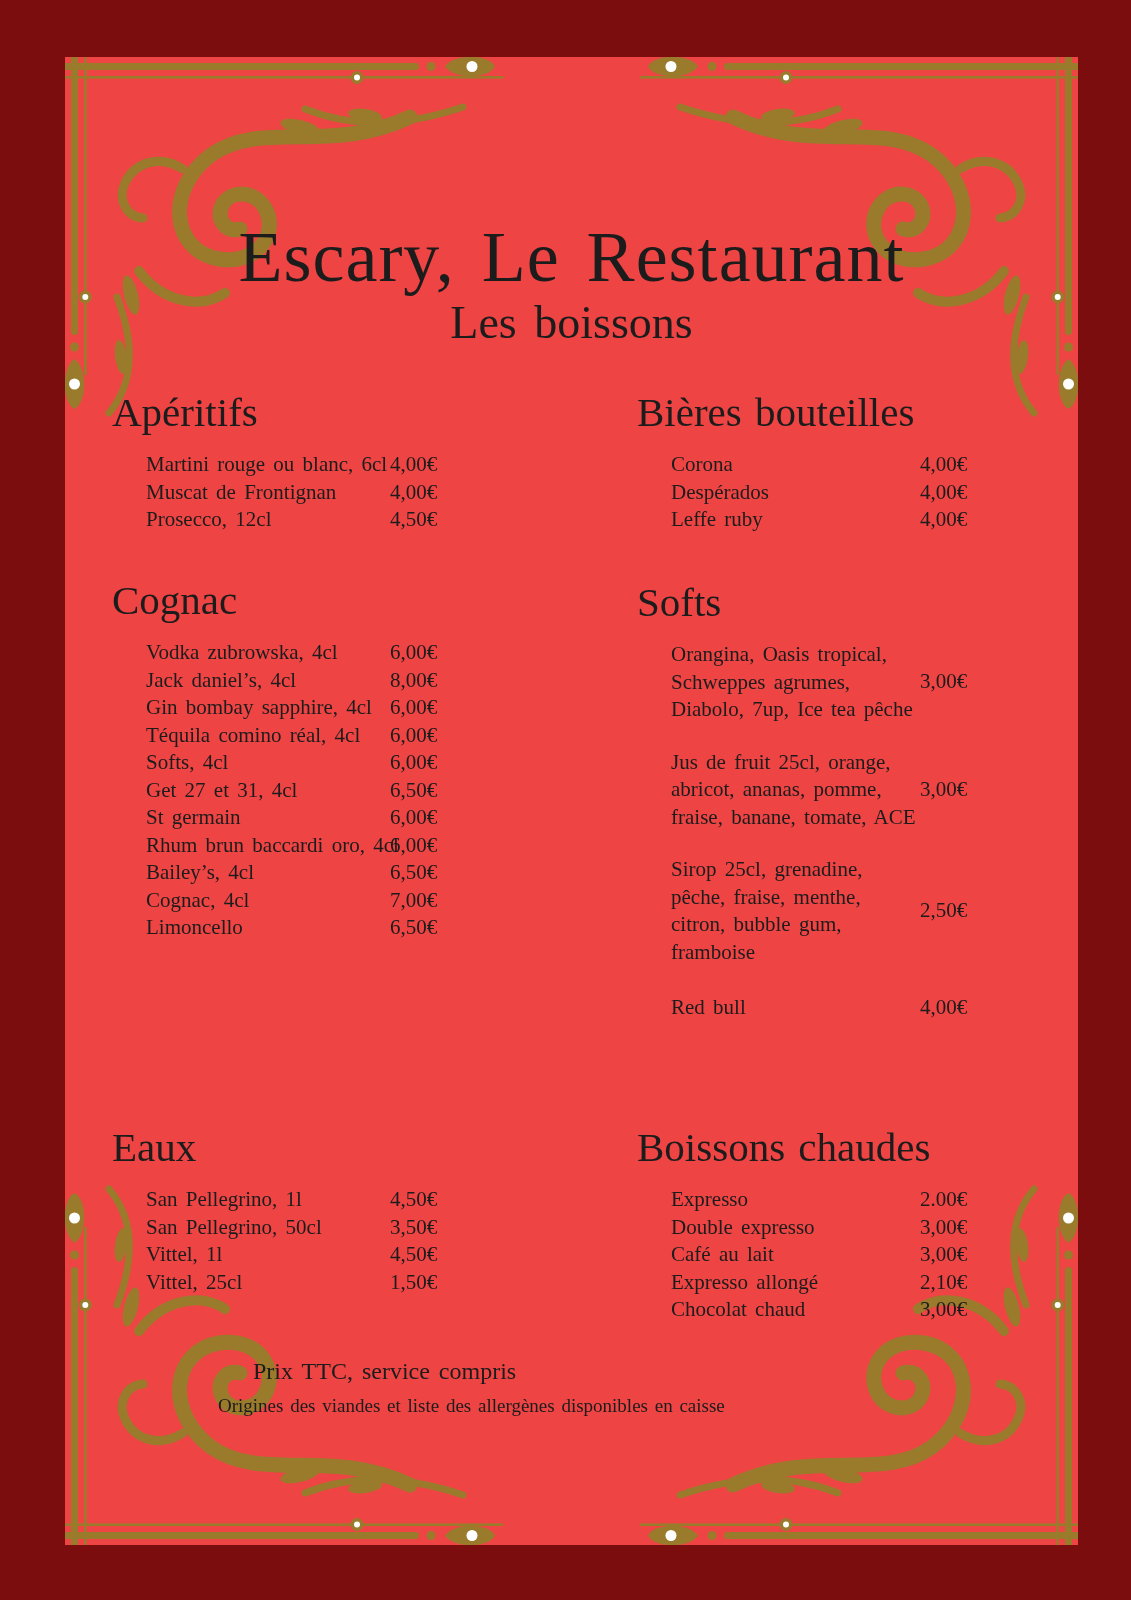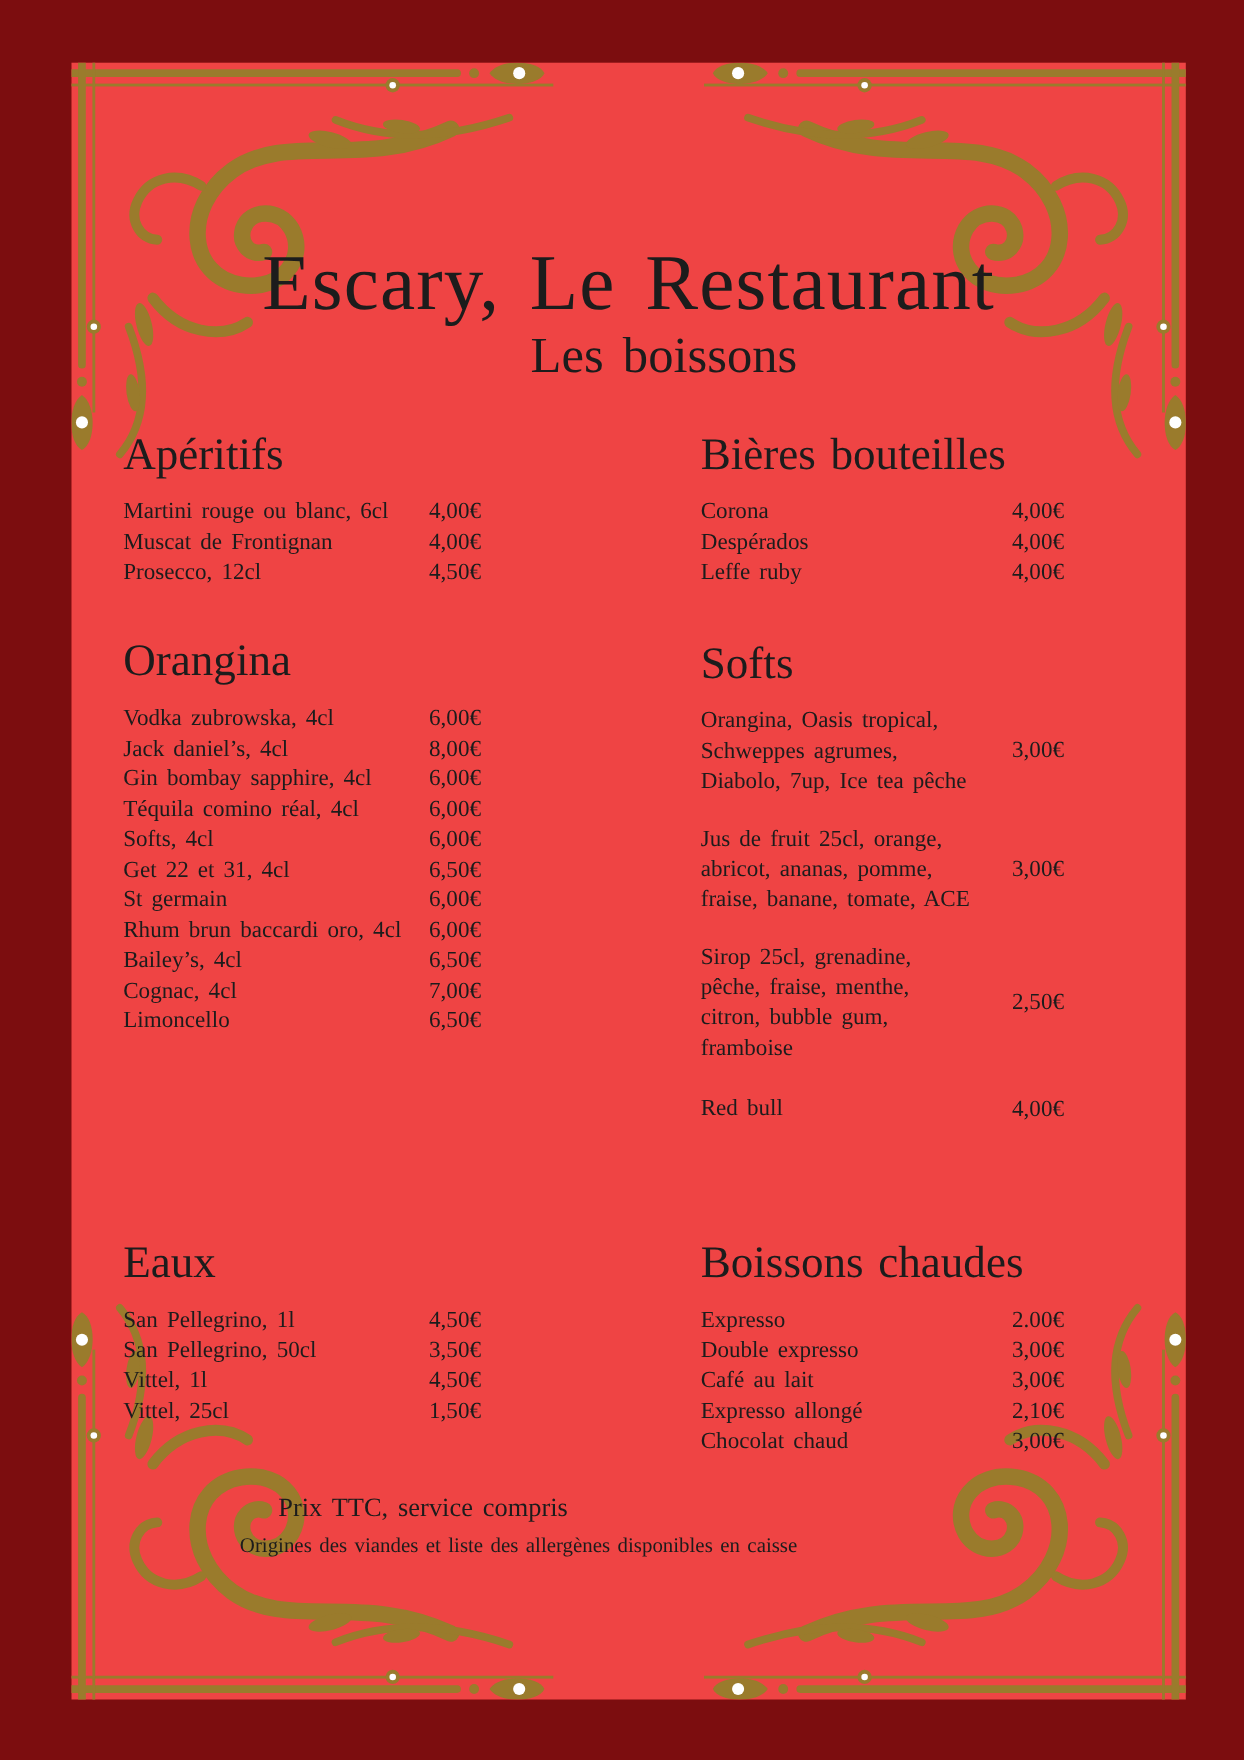--- a/index.html
+++ b/index.html
@@ -13,28 +13,28 @@
     position:absolute;left:65px;top:57px;width:1013px;height:1488px;
     background:#ef4444;
   }
   svg.frame{position:absolute;left:0;top:0;width:1013px;height:1488px;pointer-events:none;}
   .title{
     position:absolute;left:0;top:116px;width:100%;text-align:center;
     font-size:72px;line-height:1;font-weight:500;letter-spacing:1px;word-spacing:8px;white-space:nowrap;
   }
   .subtitle{
     position:absolute;left:0;top:243px;width:100%;text-align:center;
-    font-size:46px;line-height:1;font-weight:500;word-spacing:6px;padding-left:32px;
+    font-size:46px;line-height:1;font-weight:500;word-spacing:6px;
   }
   .section{position:absolute;}
   .section h2{
     margin:0 0 16px 0;font-size:41px;line-height:1.1;font-weight:500;word-spacing:3px;
   }
   .row{position:relative;font-size:21px;line-height:27.5px;word-spacing:3px;}
-  .row .nm{display:block;}
+  .row .nm{display:block;margin-left:34px;}
   .row .pr{position:absolute;top:0;white-space:nowrap;}
   .col-l{width:380px;}
   .col-l .pr{left:278px;}
   .col-r{width:380px;}
   .col-r .pr{left:283px;}
   .group{position:relative;margin-top:25px;}
   .group:first-of-type{margin-top:0;}
   .group .nm{display:block;width:252px;}
   .group .pr{position:absolute;left:283px;top:50%;transform:translateY(-50%);}
   .sec-aperitifs{left:47px;top:333px;}
@@ -119,21 +119,21 @@
       <span class="nm">Despérados</span>
       <span class="pr">4,00€</span>
     </div>
     <div class="row">
       <span class="nm">Leffe ruby</span>
       <span class="pr">4,00€</span>
     </div>
   </div>
 
   <div class="section col-l sec-alcools">
-    <h2>Orangina</h2>
+    <h2>Cognac</h2>
     <div class="row">
       <span class="nm">Vodka zubrowska, 4cl</span>
       <span class="pr">6,00€</span>
     </div>
     <div class="row">
       <span class="nm">Jack daniel’s, 4cl</span>
       <span class="pr">8,00€</span>
     </div>
     <div class="row">
       <span class="nm">Gin bombay sapphire, 4cl</span>
@@ -141,21 +141,21 @@
     </div>
     <div class="row">
       <span class="nm">Téquila comino réal, 4cl</span>
       <span class="pr">6,00€</span>
     </div>
     <div class="row">
       <span class="nm">Softs, 4cl</span>
       <span class="pr">6,00€</span>
     </div>
     <div class="row">
-      <span class="nm">Get 22 et 31, 4cl</span>
+      <span class="nm">Get 27 et 31, 4cl</span>
       <span class="pr">6,50€</span>
     </div>
     <div class="row">
       <span class="nm">St germain</span>
       <span class="pr">6,00€</span>
     </div>
     <div class="row">
       <span class="nm">Rhum brun baccardi oro, 4cl</span>
       <span class="pr">6,00€</span>
     </div>

